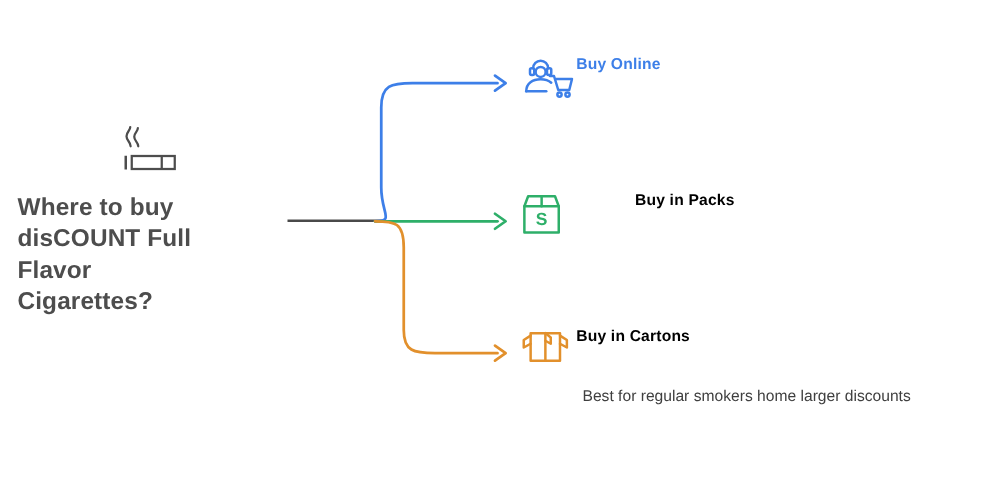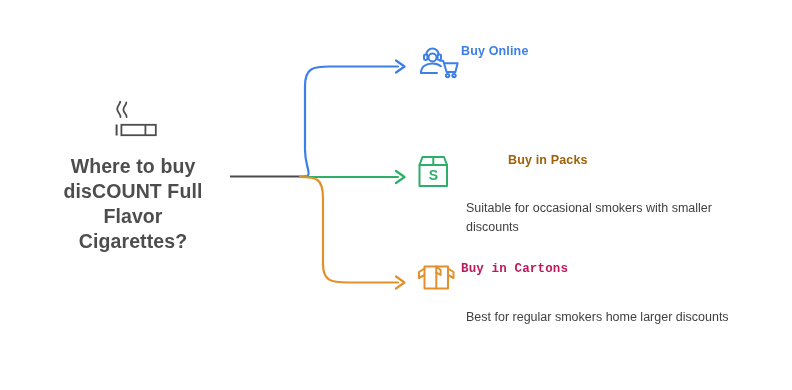--- a/index.html
+++ b/index.html
@@ -12,24 +12,24 @@
     width: 792px;
     height: 390px;
     background: #ffffff;
     overflow: hidden;
     font-family: "Liberation Sans", sans-serif;
   }
 
   
   #left-block {
     position: absolute;
-    left: 30px;
+    left: 14px;
     top: 100px;
     width: 206px;
-    text-align: center;
+    text-align: left;
   }
   #cigarette-icon {
     display: block;
     margin: 0 auto 14px auto;
   }
   #page-title {
     font-size: 19.5px;
     font-weight: bold;
     line-height: 25px;
     color: #4d4d4d;
@@ -75,22 +75,22 @@
   .branch-desc {
     margin-top: 4px;
     margin-left: 49px;
     width: 292px;
     font-size: 12.5px;
     line-height: 19px;
     color: #3f3f3f;
   }
 
   .t-blue   { color: #3d7fe8; }
-  .t-green  { color: #a16207; padding-left: 47px; }
-  .t-orange { color: #be185d; font-family: Liberation Mono, monospace; }
+  .t-green  { color: #000000; padding-left: 47px; }
+  .t-orange { color: #000000; }
 </style>
 </head>
 <body>
 
 <div id="canvas">
 
   <div id="left-block">
     <svg id="cigarette-icon" width="56" height="40" viewBox="0 0 56 40">
       <g fill="none" stroke="#4d4d4d" stroke-width="1.8" stroke-linecap="round" stroke-linejoin="round">
         <path d="M15.5 17 C 15.5 13.5, 12.2 12.5, 12.2 9 C 12.2 5.5, 15.2 4.6, 15.2 1.6"></path>
@@ -160,21 +160,20 @@
             <path d="M5.5 4 L 27 4 L 30 12 L 2.5 12 Z"></path>
             <line x1="16.3" y1="4" x2="16.3" y2="12"></line>
 
             <path d="M2.5 12 L 2.5 33 L 30 33 L 30 12"></path>
           </g>
           <text x="16.3" y="27.4" text-anchor="middle" font-family="'Liberation Sans', sans-serif" font-size="14" font-weight="bold" fill="#2eaf69">S</text>
         </svg>
       </span>
       <span class="branch-title t-green">Buy in Packs</span>
     </div>
-    <div class="branch-desc">Suitable for occasional smokers with smaller discounts</div>
   </div>
 
   <div class="branch" id="branch-2">
     <div class="branch-head">
       <span class="branch-icon">
         <svg width="40" height="32" viewBox="0 0 40 32">
           <g fill="none" stroke="#e2902c" stroke-width="2" stroke-linecap="round" stroke-linejoin="round">
 
             <path d="M7.5 6.5 L 2 10 L 2 16 L 7.5 13"></path>
 

